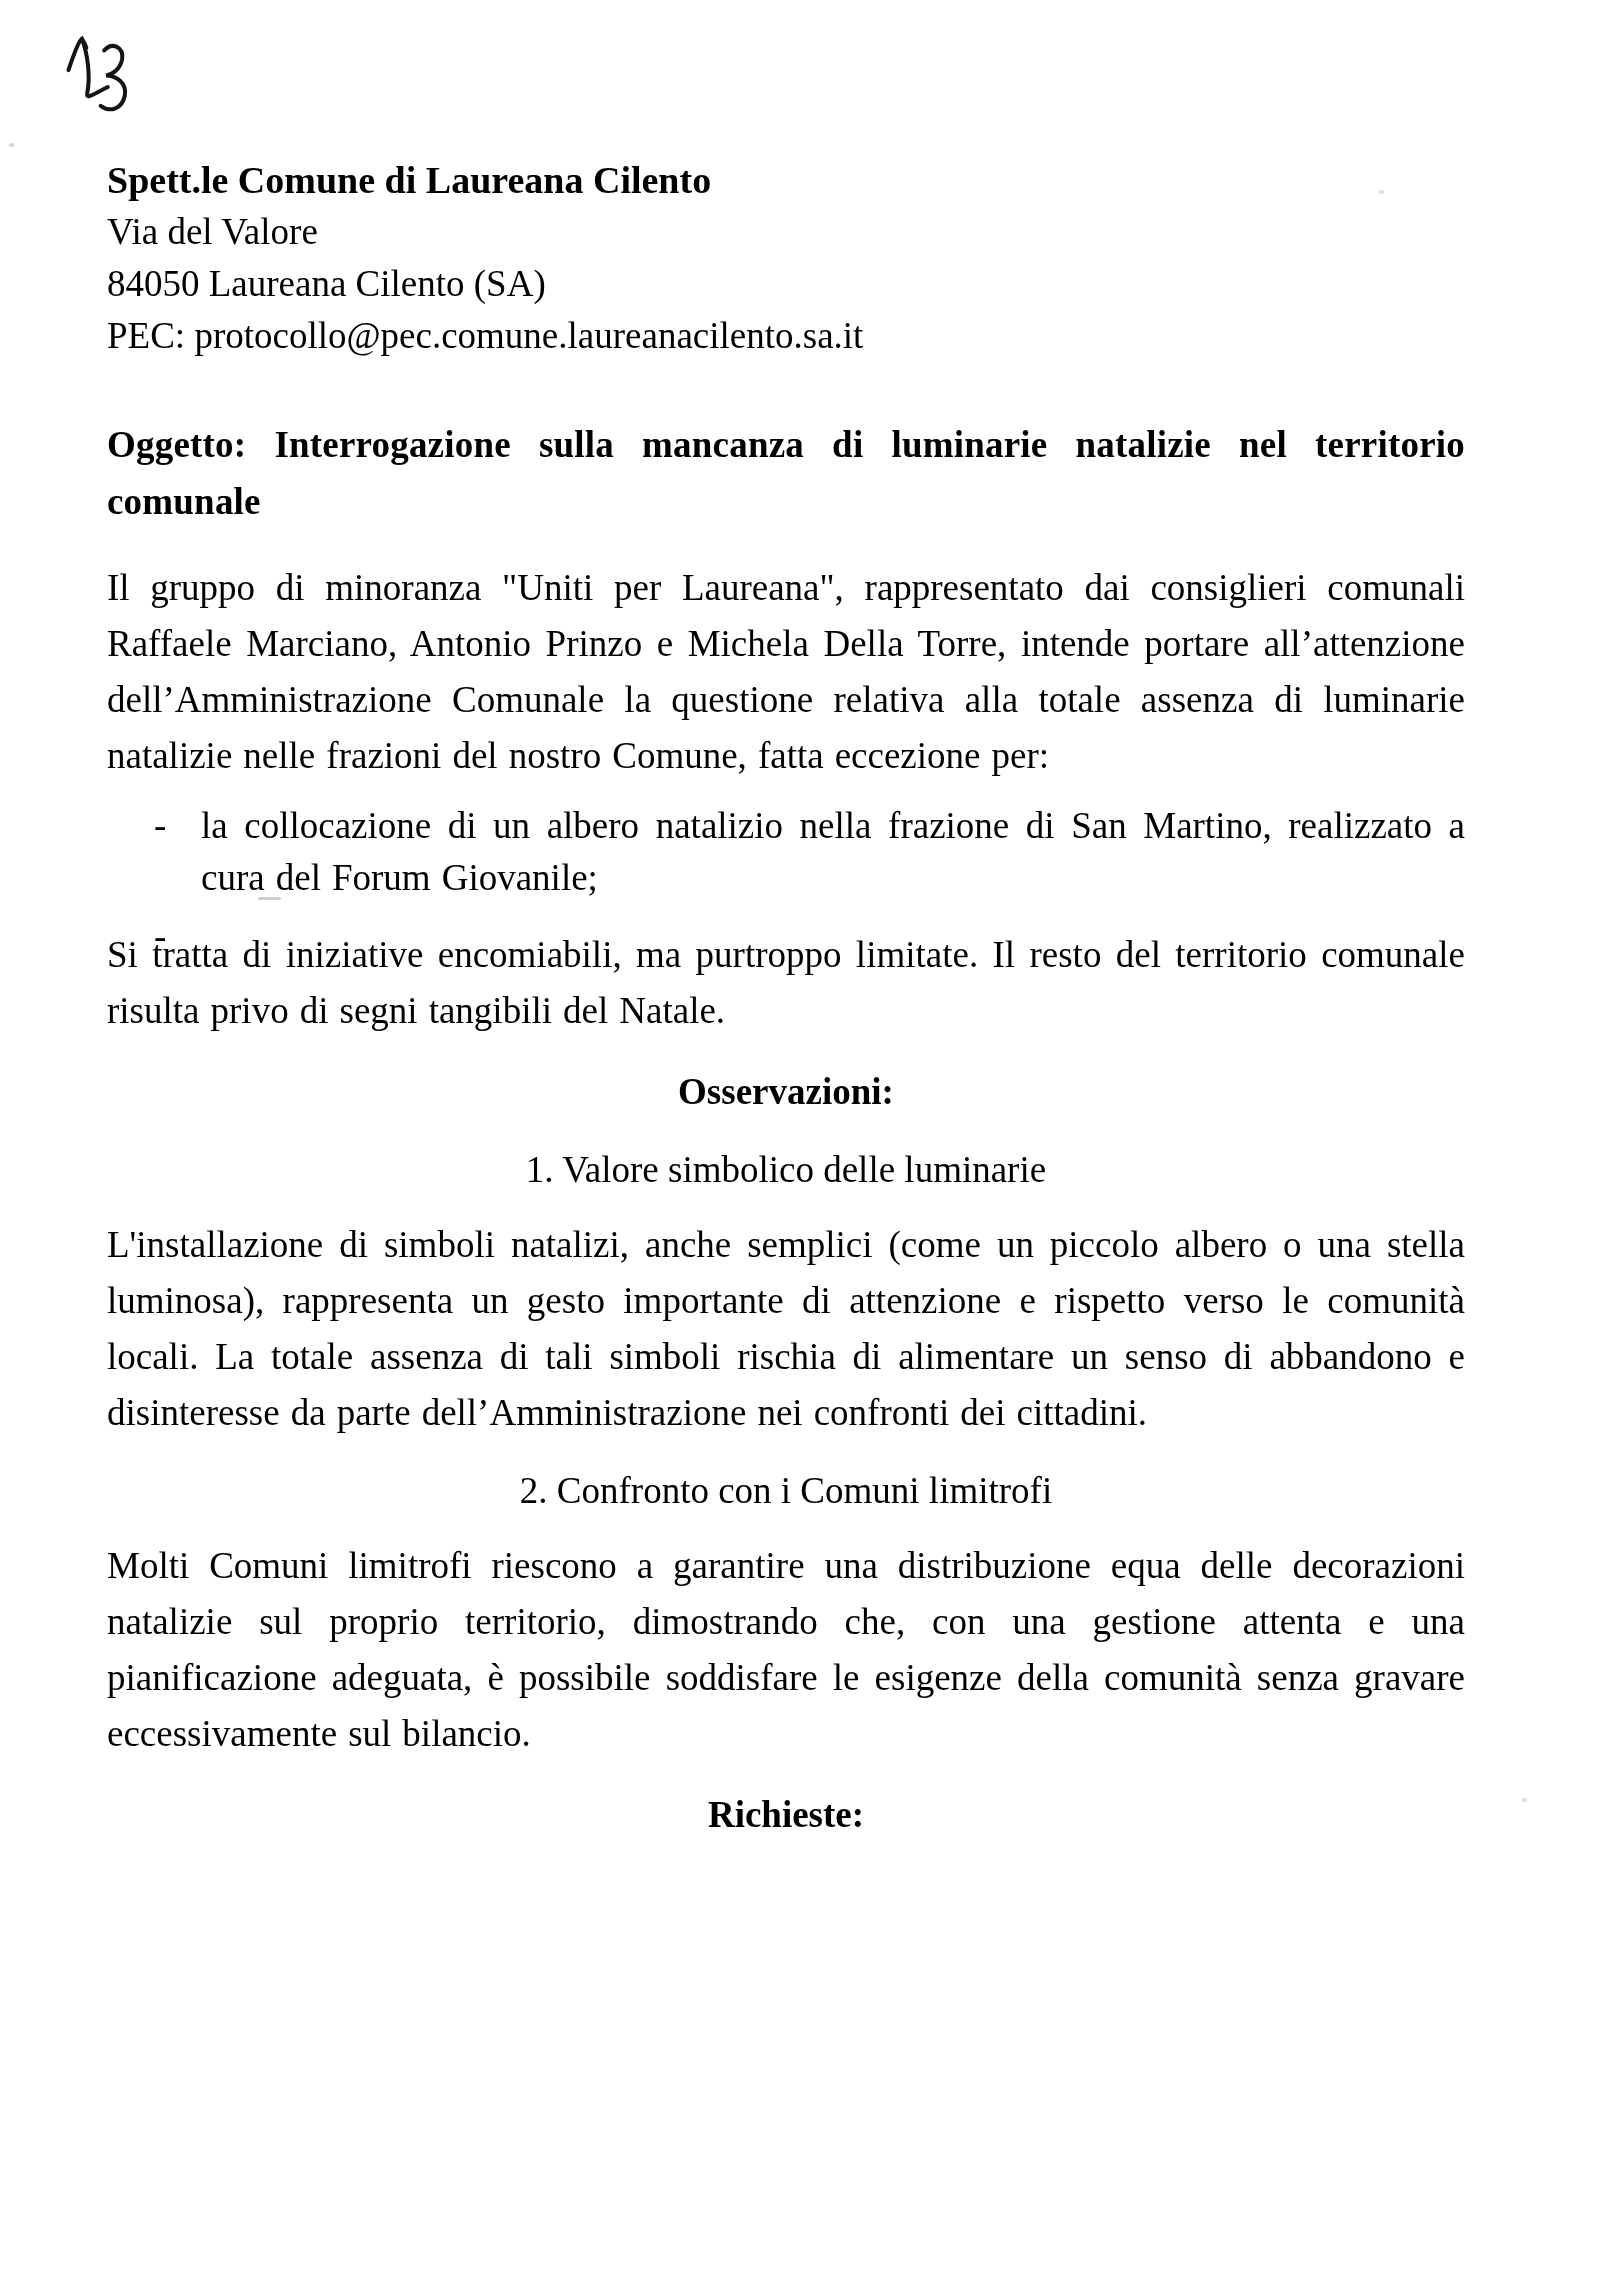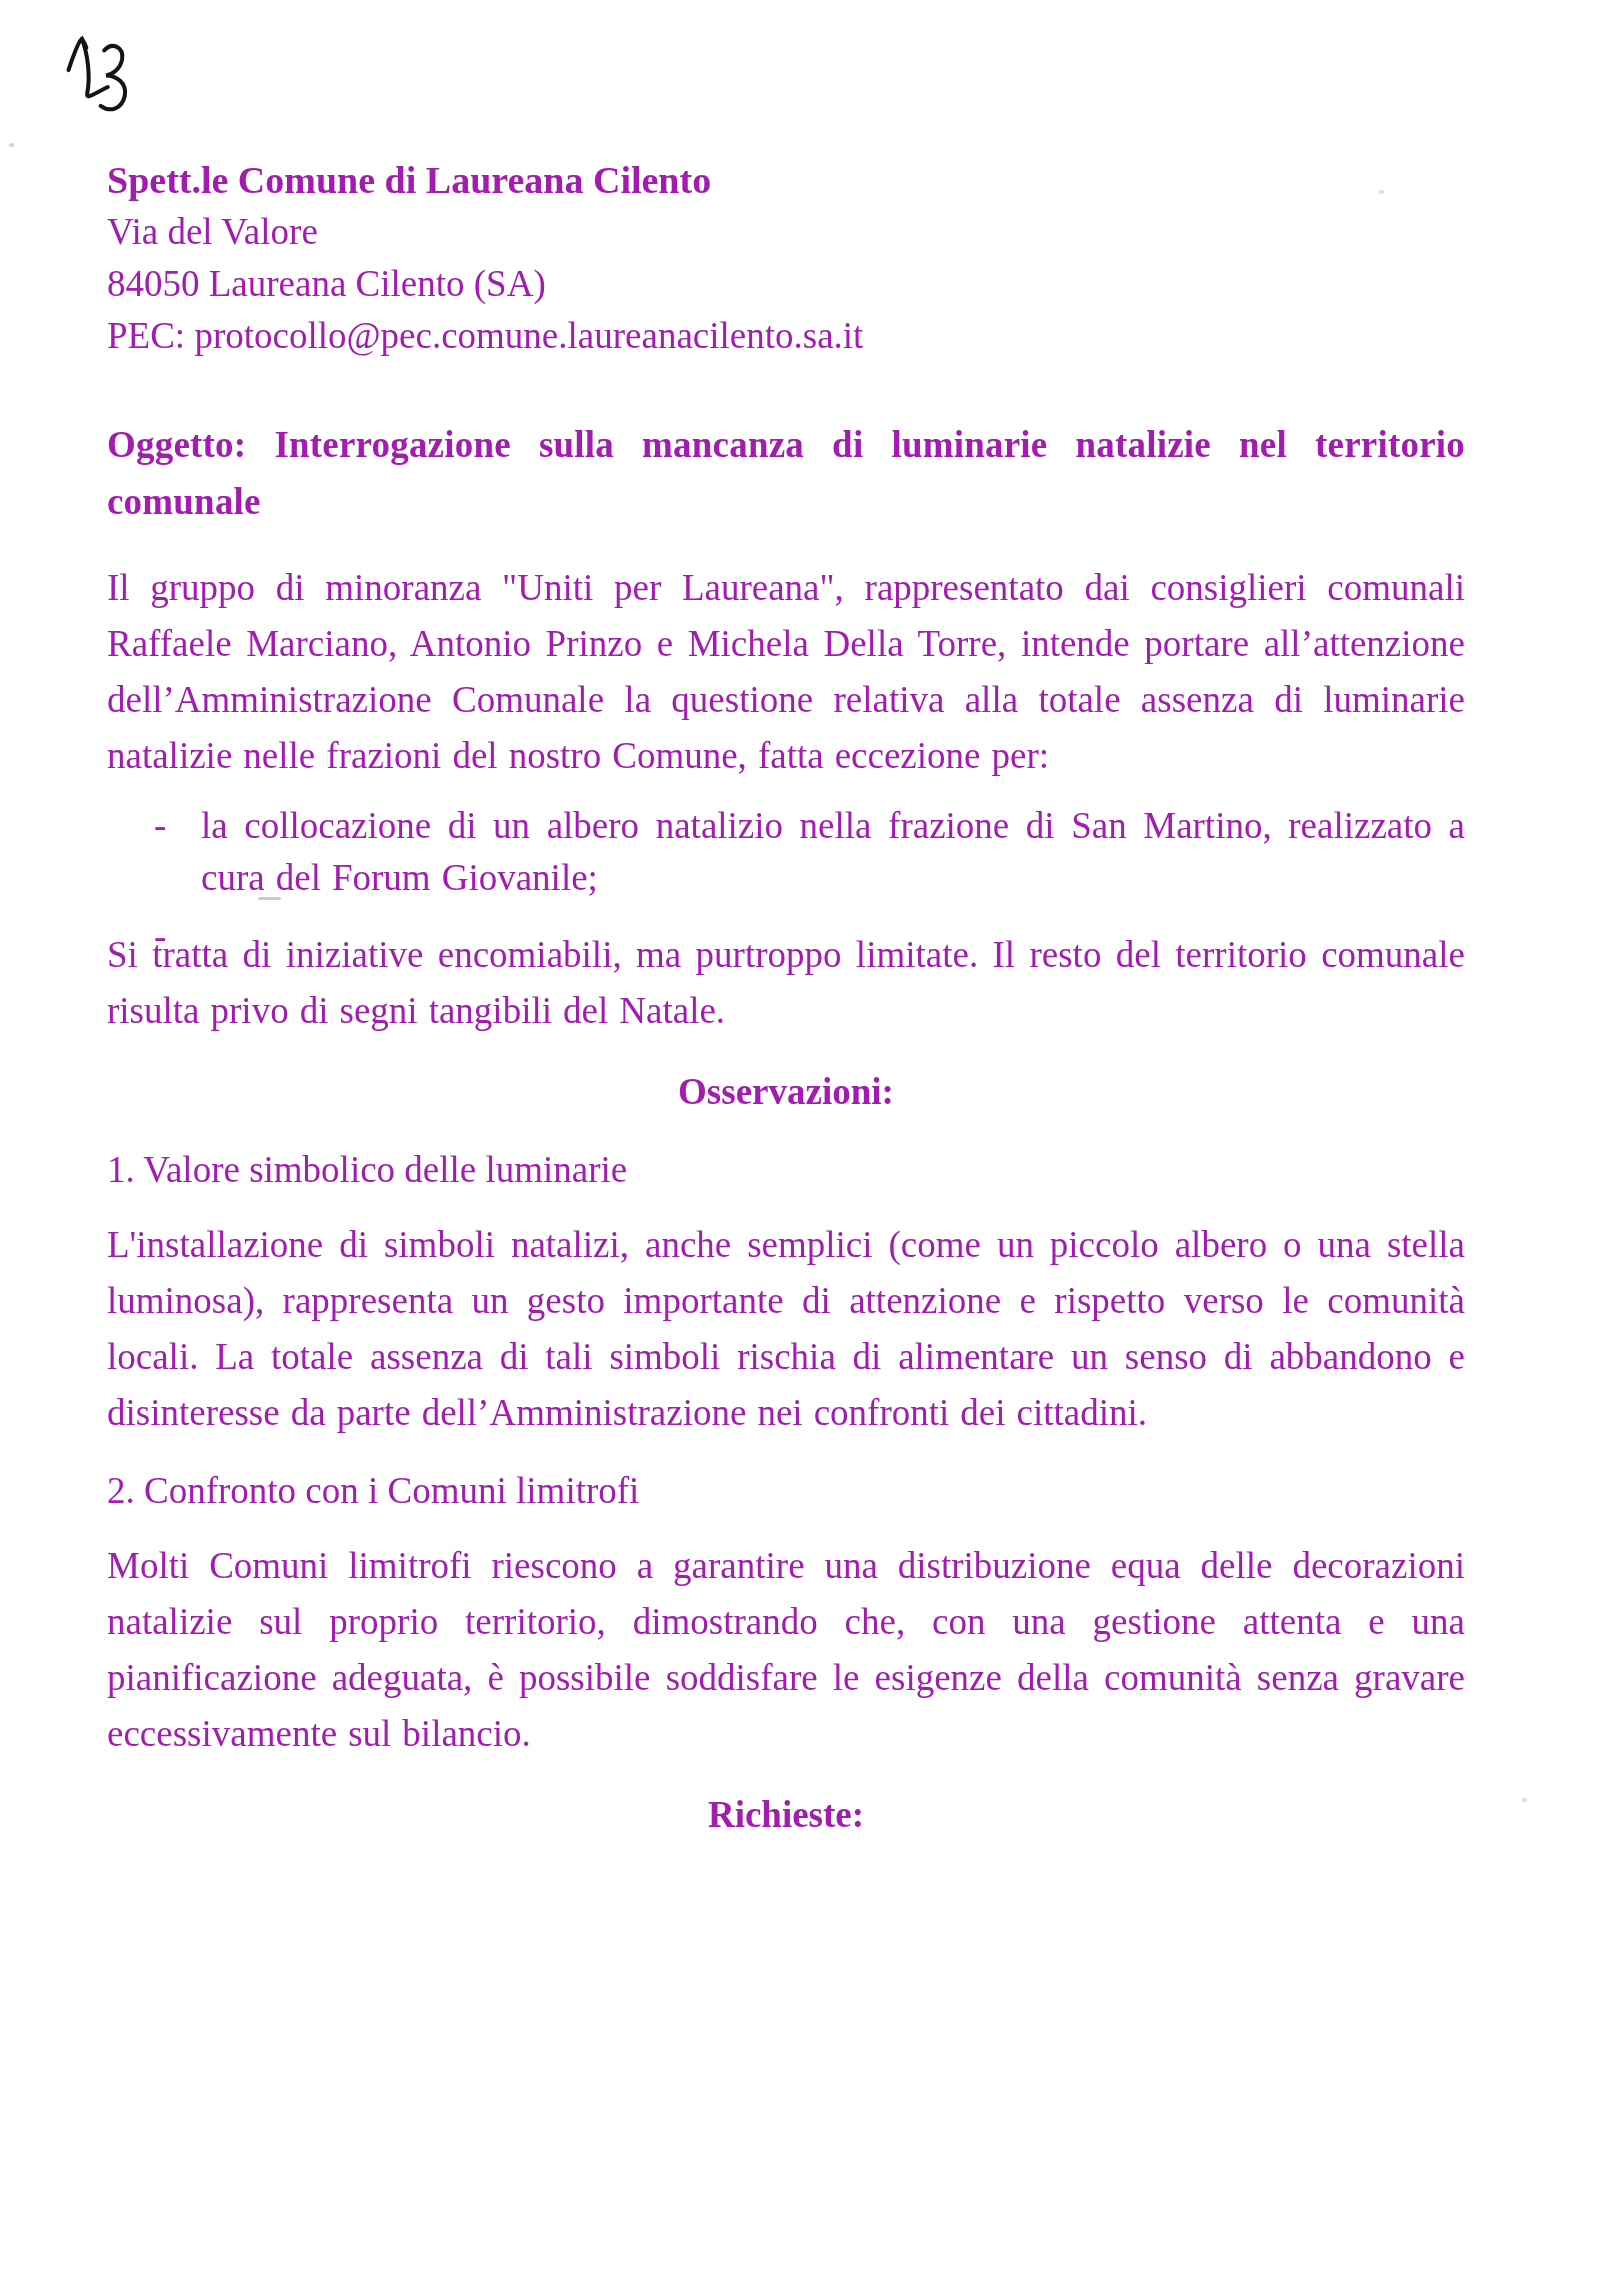--- a/index.html
+++ b/index.html
@@ -7,21 +7,21 @@
     padding: 0;
     background: #e8e8e8;
   }
   .page {
     position: relative;
     width: 1623px;
     height: 2293px;
     background: #ffffff;
     overflow: hidden;
     font-family: "Liberation Serif", "DejaVu Serif", serif;
-    color: #a21caf;
+    color: #000000;
     -webkit-font-smoothing: antialiased;
   }
   .content {
     position: absolute;
     left: 107px;
     top: 0;
     width: 1358px;
   }
   
   .handwritten {
@@ -88,20 +88,21 @@
     margin-top: 25px;
     font-size: 37px;
     font-weight: bold;
     line-height: 56px;
     text-align: center;
   }
   .subheading {
     margin-top: 21.5px;
     font-size: 37px;
     line-height: 56px;
+    text-align: center;
   }
   
   .speck {
     position: absolute;
     background: #9a9a9a;
     border-radius: 50%;
     opacity: 0.45;
   }
   .speck1 { left: 9px;  top: 143px;  width: 5.4px; height: 3.6px; }
   .speck2 { left: 1379px; top: 190px; width: 4.5px; height: 3.6px; opacity: 0.3; }

